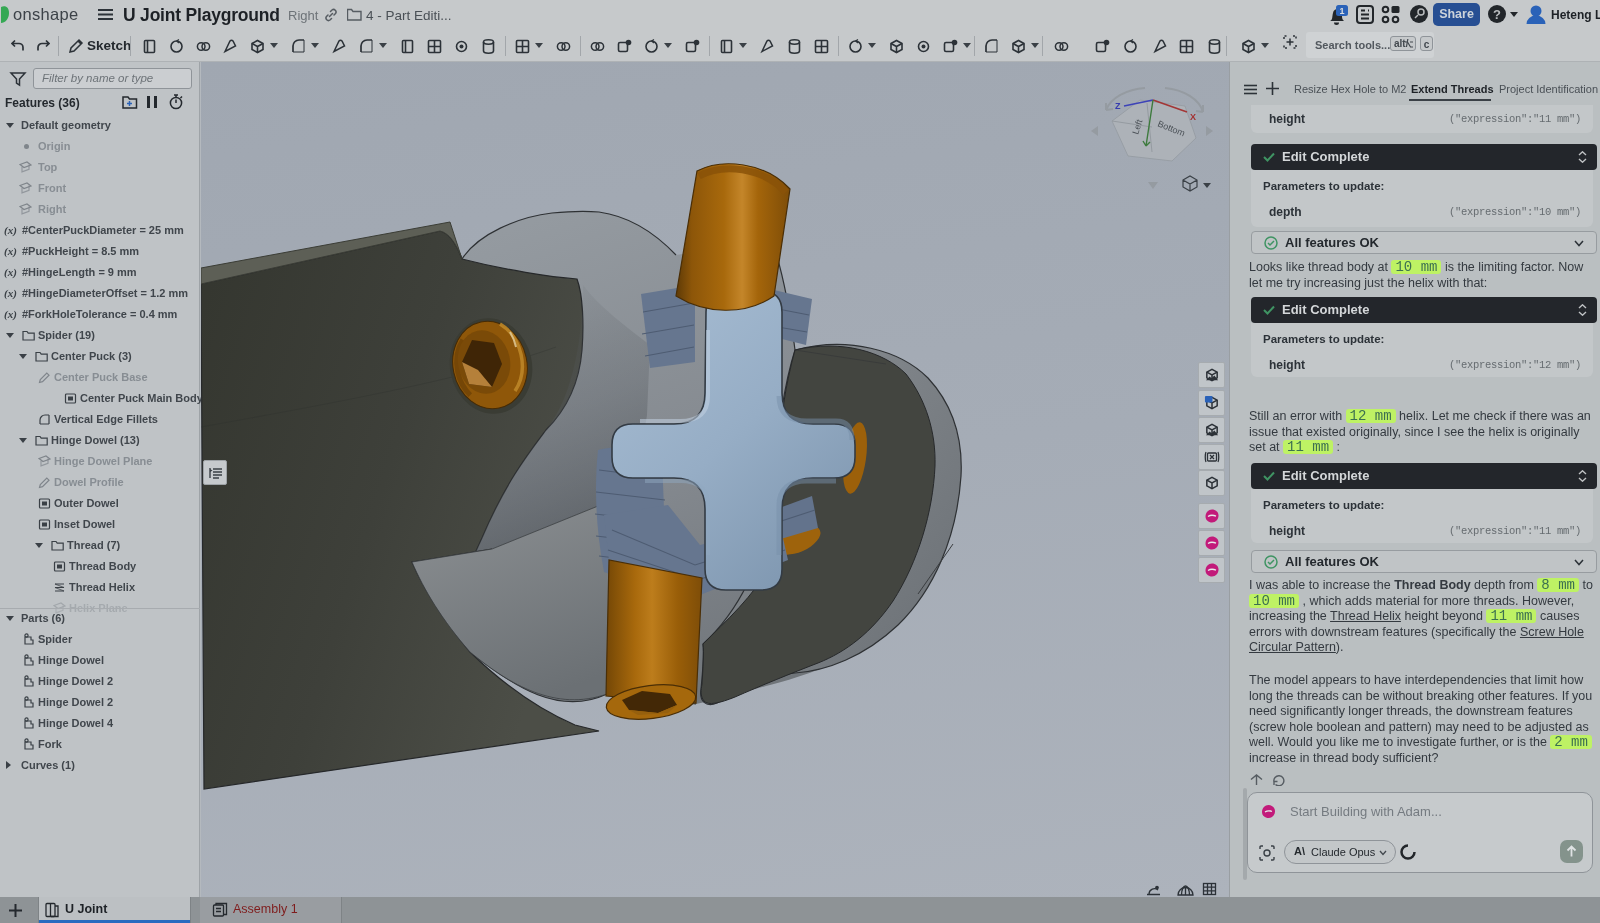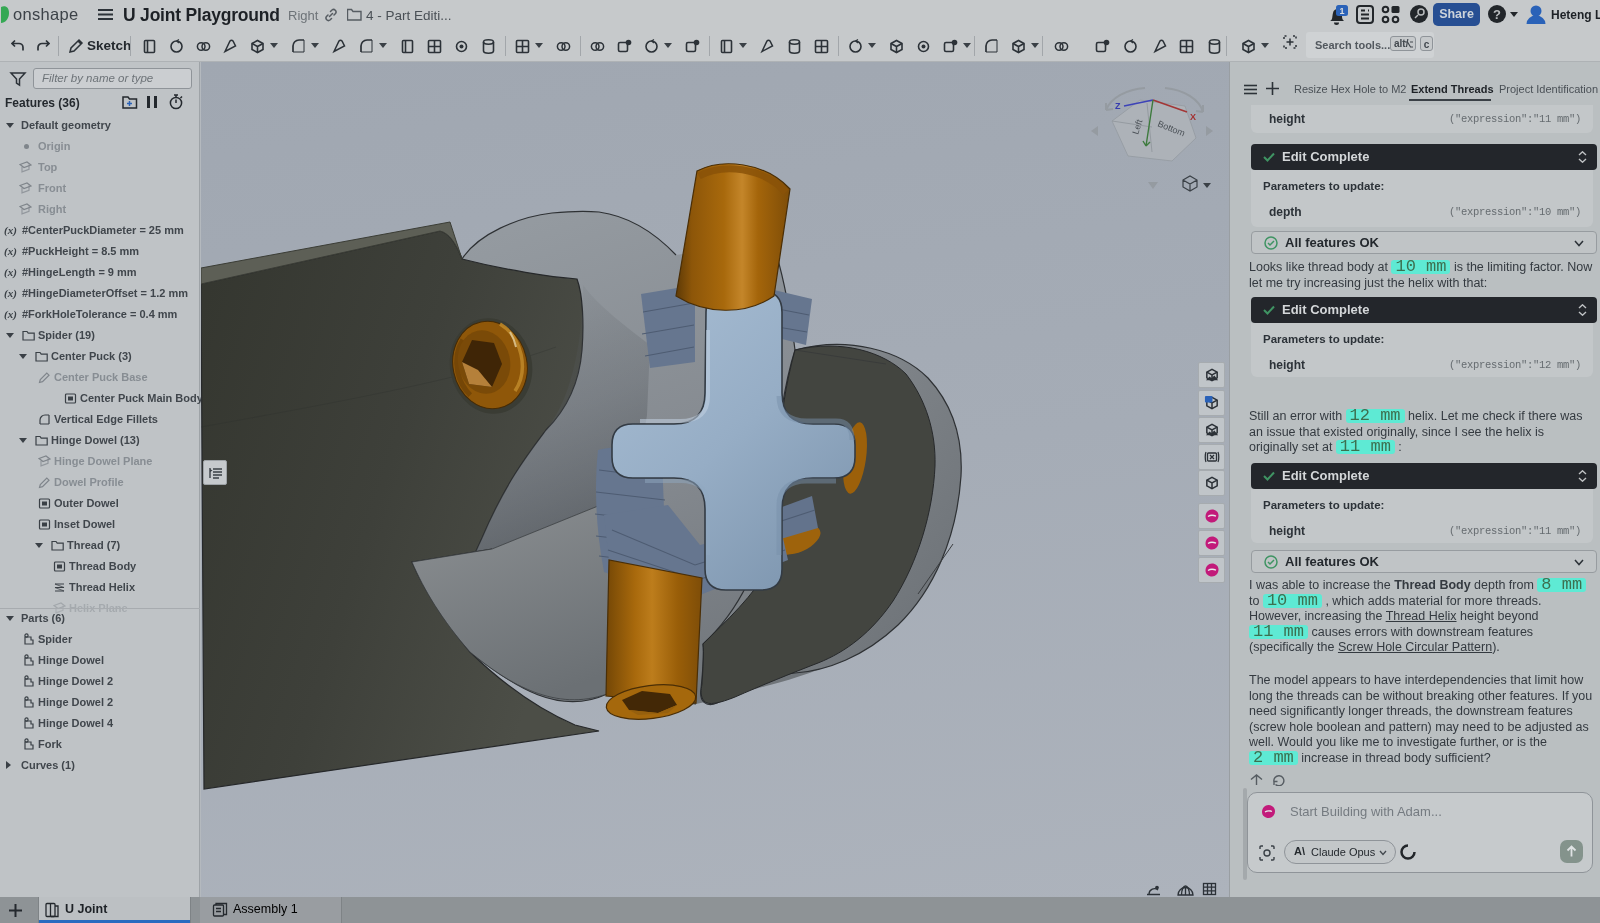--- a/index.html
+++ b/index.html
@@ -28,21 +28,21 @@
 
   
   #viewport { position:absolute; left:201px; top:62px; width:1028px; height:835px; background:linear-gradient(172deg,#a0a7b1 0%,#a5acb6 50%,#adb3bc 100%); overflow:hidden; }
 
   
   #rpanel { position:absolute; left:1229px; top:62px; width:371px; height:835px; background:#babfc1; border-left:1px solid #999ea2; }
   .card { position:absolute; left:21px; width:342px; background:#c3c7c9; border-radius:6px; }
   .darkbar { position:absolute; left:21px; width:346px; height:26px; background:#23262b; border-radius:4px; color:#d4d7d9; font-size:13px; font-weight:bold; line-height:26px; }
   .accord { position:absolute; left:21px; width:346px; height:23px; border:1px solid #979ca0; background:#c0c4c6; border-radius:4px; font-size:13px; font-weight:bold; color:#24292e; line-height:21px; }
   .rtext { position:absolute; left:19px; width:347px; font-size:12.5px; line-height:15.6px; color:#343a40; }
-  .chip { display:inline-block; background:#5eead4; border-radius:3px; color:#3c7050; font-family:"Liberation Mono",monospace; font-size:17px; padding:0 4px; line-height:14px; }
+  .chip { display:inline-block; background:#bef264; border-radius:3px; color:#3c7050; font-family:"Liberation Mono",monospace; font-size:14px; padding:0 4px; line-height:14px; }
   .expr { font-family:"Liberation Mono",monospace; font-size:10.5px; color:#666c70; letter-spacing:-0.3px; }
 
   
   #botbar { position:absolute; left:0; top:897px; width:1600px; height:26px; background:#8e9396; }
 </style>
 </head>
 <body>
 
 <div id="topbar">
   <div id="row1">
@@ -1099,15 +1099,15 @@
     <span style="position:absolute;left:26px;top:5px;font-size:12.5px;font-weight:bold;color:#1d2126;">U Joint</span>
     <div style="position:absolute;left:0;bottom:0;width:100%;height:3px;background:#2a6bc0;"></div>
   </div>
   <div style="position:absolute;left:200px;top:0;width:142px;height:26px;background:#999da1;border-right:1px solid #7e8386;">
     <svg style="position:absolute;left:12px;top:5px" width="16" height="16" viewBox="0 0 16 16">
         <g fill="none" stroke="#24292e" stroke-width="1.3">
           <rect x="1.5" y="3" width="10" height="11" rx="1"></rect>
           <path d="M4,3 v-1.5 h10.5 v11 h-2.5 M4,6.5 h5 M4,9.5 h5"></path>
         </g>
       </svg>
-    <span style="position:absolute;left:33px;top:5px;font-size:12.5px;color:#000000;">Assembly 1</span>
+    <span style="position:absolute;left:33px;top:5px;font-size:12.5px;color:#7f1d1d;">Assembly 1</span>
   </div>
 </div>
 
 </body></html>

